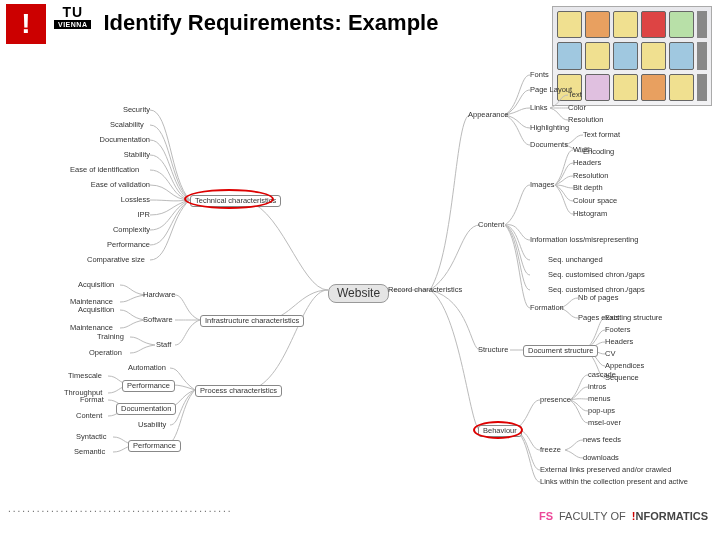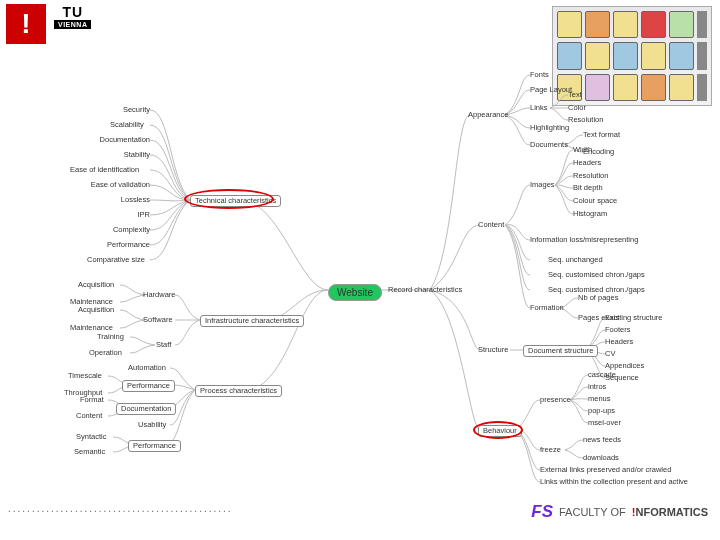--- a/index.html
+++ b/index.html
@@ -14,40 +14,41 @@
   
   .thumb { position: absolute; right: 8px; top: 6px; width: 160px; height: 100px; border: 1px solid #aaa; background: linear-gradient(#e8e8ec,#f2f2f4); padding: 4px; display: flex; flex-direction: column; gap: 4px; }
   .thumb-row { display: flex; gap: 3px; flex: 1; }
   .thumb-box { flex: 1; border: 1px solid #666; border-radius: 2px; background: #f8f8c8; }
   .thumb .r { background: #d44; } .thumb .o { background: #e8a060; } .thumb .y { background: #f0e090; } .thumb .b { background: #a0c8e0; } .thumb .g { background: #b8e0a8; } .thumb .p { background: #e0c0e0; }
   .thumb-strip { width: 10px; background: #888; }
   
   .mindmap { position: absolute; left: 0; top: 50px; width: 720px; height: 440px; }
   .node { position: absolute; font-size: 7.5px; color: #333; white-space: nowrap; line-height: 1.1; }
   .node.box { border: 1px solid #888; border-radius: 3px; padding: 1px 4px; background: #fff; }
-  .node.center { background: #22c55e; border: 1px solid #999; border-radius: 8px; padding: 2px 8px; font-size: 10px; }
+  .node.center { background: #e5e5e5; border: 1px solid #999; border-radius: 8px; padding: 2px 8px; font-size: 12px; }
   .circled { border: 2px solid #d00; border-radius: 50%; padding: 2px 6px; position: absolute; }
   
   .footer-dots { position: absolute; bottom: 26px; left: 8px; font-size: 10px; color: #666; letter-spacing: 2px; }
   .footer-right { position: absolute; bottom: 18px; right: 12px; font-size: 11px; color: #555; display: flex; align-items: center; gap: 6px; }
   .footer-right b { color: #444; } .footer-right .red { color: #c00; }
-  .fs { font-weight: 900; font-size: 17px; color: #6d28d9; font-style: italic; }
+  .fs { font-weight: 900; font-size: 11px; color: #ec4899; }
   
   svg.lines { position: absolute; left: 0; top: 0; width: 720px; height: 440px; pointer-events: none; }
   svg.lines path { fill: none; stroke: #bbb; stroke-width: 1; }
 </style>
 </head>
 <body>
 
 <div class="header">
   <div class="logo-excl">!</div>
   <div class="logo-tu">
     <div class="logo-tu-top">TU</div>
     <div class="logo-tu-bot">VIENNA</div>
   </div>
+  <div class="title">Identify Requirements: Example</div>
 </div>
 
 <div class="thumb">
   <div class="thumb-row">
       <div class="thumb-box y"></div>
       <div class="thumb-box o"></div>
       <div class="thumb-box y"></div>
       <div class="thumb-box r"></div>
       <div class="thumb-box g"></div>
       <div class="thumb-strip"></div>

